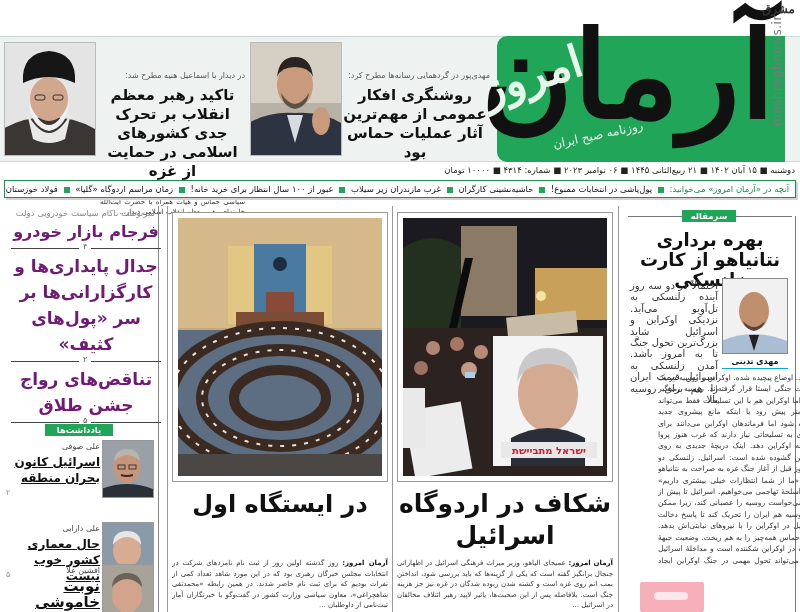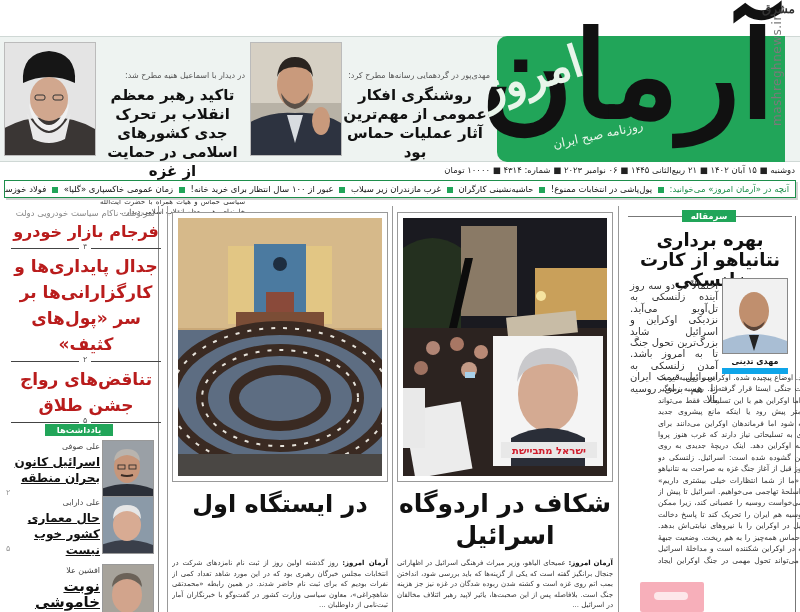--- a/index.html
+++ b/index.html
@@ -26,21 +26,21 @@
 
   
   .index-strip { position: absolute; left: 4px; top: 180px; width: 792px; height: 18px; border: 1px solid #1d8e4b; background: #fff; box-shadow: 2px 2px 0 #d3d3d3; padding: 0 6px; font-size: 8.5px; line-height: 16px; white-space: nowrap; overflow: hidden; text-align: right; }
   .index-strip .lead { color: #1d8e4b; }
   .index-strip .sq { display: inline-block; width: 6px; height: 6px; background: #21a559; margin: 0 3px; vertical-align: middle; }
 
   
   .left-col { position: absolute; left: 0; top: 206px; width: 165px; height: 406px; border-left: 0; }
   .left-col .vrule { position: absolute; right: 6px; top: 0; width: 1px; height: 406px; background: #888; }
   .left-col .kicker { font-size: 8.5px; color: #888; text-align: right; padding-right: 10px; line-height: 14px; }
-  .left-head { font-weight: bold; font-size: 16px; line-height: 24px; text-align: center; width: 158px; color: #b91c1c; }
+  .left-head { font-weight: bold; font-size: 16px; line-height: 24px; text-align: center; width: 158px; color: #701a75; }
   .left-sep { position: relative; width: 150px; margin: 4px 4px 4px 4px; height: 1px; background: #444; }
   .left-sep span { position: absolute; left: 68px; top: -6px; background: #fff; padding: 0 4px; font-size: 8px; color: #555; line-height: 10px; }
 
   .notes-bar { position: absolute; left: 45px; top: 424px; width: 68px; height: 12px; background: #21a559; color: #fff; font-size: 8.5px; text-align: center; line-height: 12px; font-weight: bold; }
   .note { position: absolute; left: 0; width: 158px; height: 60px; }
   .note .author { position: absolute; right: 58px; top: 2px; font-size: 8px; color: #444; }
   .note .head { position: absolute; right: 58px; top: 14px; width: 95px; font-weight: bold; font-size: 12px; line-height: 16px; text-align: right; color: #111; text-decoration: underline; }
   .note .photo { position: absolute; right: 4px; top: 0; width: 52px; height: 58px; border: 1px solid #999; overflow: hidden; }
   .note .num { position: absolute; left: 6px; top: 48px; font-size: 8px; color: #999; }
 
@@ -50,21 +50,21 @@
   .lead-text { position: absolute; font-size: 7px; line-height: 10.5px; color: #333; text-align: justify; overflow: hidden; }
   .lead-text b { color: #111; }
   .colrule { position: absolute; top: 206px; width: 1px; height: 406px; background: #999; }
 
   
   .editorial-bar { position: absolute; left: 682px; top: 210px; width: 54px; height: 12px; background: #21a559; color: #fff; font-size: 8.5px; text-align: center; line-height: 12px; font-weight: bold; }
   .editorial-line { position: absolute; left: 628px; top: 216px; width: 164px; height: 1px; background: #777; }
   .editorial-frame { position: absolute; left: 624px; top: 216px; width: 172px; height: 396px; border-right: 1px solid #777; }
   .editorial-title { position: absolute; left: 628px; top: 230px; width: 164px; font-weight: bold; font-size: 18px; line-height: 20px; text-align: center; color: #111; }
   .editorial-photo { position: absolute; left: 722px; top: 278px; width: 66px; height: 76px; border: 1px solid #888; overflow: hidden; }
-  .editorial-author { position: absolute; left: 722px; top: 356px; width: 66px; font-size: 8px; font-weight: bold; text-align: center; border-bottom: 6px solid #0ea5e9; line-height: 12px; }
+  .editorial-author { position: absolute; left: 722px; top: 356px; width: 66px; font-size: 8px; font-weight: bold; text-align: center; border-bottom: 1px solid #0ea5e9; line-height: 12px; }
   .editorial-body-a { position: absolute; left: 630px; top: 280px; width: 88px; font-size: 10px; line-height: 11.4px; color: #333; text-align: justify; }
   .editorial-body-b { position: absolute; left: 630px; top: 372px; width: 160px; font-size: 7.5px; line-height: 11.4px; color: #333; text-align: justify; overflow: hidden; height: 240px; margin-left: 28px; }
   .pink-overlay { position: absolute; left: 640px; top: 582px; width: 64px; height: 30px; background: rgba(240,110,130,0.55); border-radius: 2px; }
   .pink-overlay::after { content: ""; position: absolute; left: 14px; top: 10px; width: 34px; height: 8px; background: rgba(255,255,255,0.7); border-radius: 4px; }
 </style>
 </head>
 <body>
 
 <div class="masthead-band"></div>
 <div class="green-plate"></div>
@@ -116,21 +116,21 @@
   <span class="lead">آنچه در «آرمان امروز» می‌خوانید:</span>
   <span class="sq"></span>
   <span>پول‌پاشی در انتخابات ممنوع!</span>
   <span class="sq"></span>
   <span>حاشیه‌نشینی کارگران</span>
   <span class="sq"></span>
   <span>غرب مازندران زیر سیلاب</span>
   <span class="sq"></span>
   <span>عبور از ۱۰۰ سال انتظار برای خرید خانه!</span>
   <span class="sq"></span>
-  <span>زمان عمومی خاکسپاری «گلپا»</span>
+  <span>زمان مراسم اردوگاه «گلپا»</span>
   <span class="sq"></span>
   <span>فولاد خوزستان، یک تندیس و چند پیام و ...</span>
 </div>
 
 <div class="left-col">
   <div class="vrule"></div>
   <div class="kicker">سرنوشت ناکام سیاست خودرویی دولت</div>
   <div class="left-head">فرجام بازار خودرو</div>
   <div class="left-sep">
       <span>۴</span>
@@ -156,21 +156,21 @@
         <path d="M0 58 L0 48 Q26 38 52 48 L52 58 Z" fill="#2b2f38"></path>
         <ellipse cx="26" cy="26" rx="13" ry="16" fill="#c7967a"></ellipse>
         <path d="M13 20 Q14 8 26 8 Q38 8 39 20 Q32 14 26 14 Q20 14 13 20 Z" fill="#b9b4ae"></path>
         <rect x="17" y="24" width="7" height="4" fill="none" stroke="#222" stroke-width="0.8"></rect>
         <rect x="28" y="24" width="7" height="4" fill="none" stroke="#222" stroke-width="0.8"></rect>
         <path d="M20 34 Q26 36 32 34" stroke="#3a2c25" stroke-width="2" fill="none"></path>
       </svg>
   </div>
   <div class="num">۲</div>
 </div>
-<div class="note" style="top:496px;padding-left:40px;">
+<div class="note" style="top:522px;padding-left:40px;">
   <div class="author">علی دارابی</div>
   <div class="head">حال معماری کشور خوب نیست</div>
   <div class="photo">
     <svg width="52" height="58" viewBox="0 0 52 58">
         <rect width="52" height="58" fill="#8b9aa8"></rect>
         <path d="M0 58 L0 48 Q26 38 52 48 L52 58 Z" fill="#3a3f4a"></path>
         <ellipse cx="26" cy="28" rx="14" ry="16" fill="#d8ab93"></ellipse>
         <path d="M12 22 Q12 8 26 8 Q40 8 40 22 Q34 14 26 14 Q18 14 12 22 Z" fill="#e6e6e6"></path>
       </svg>
   </div>

